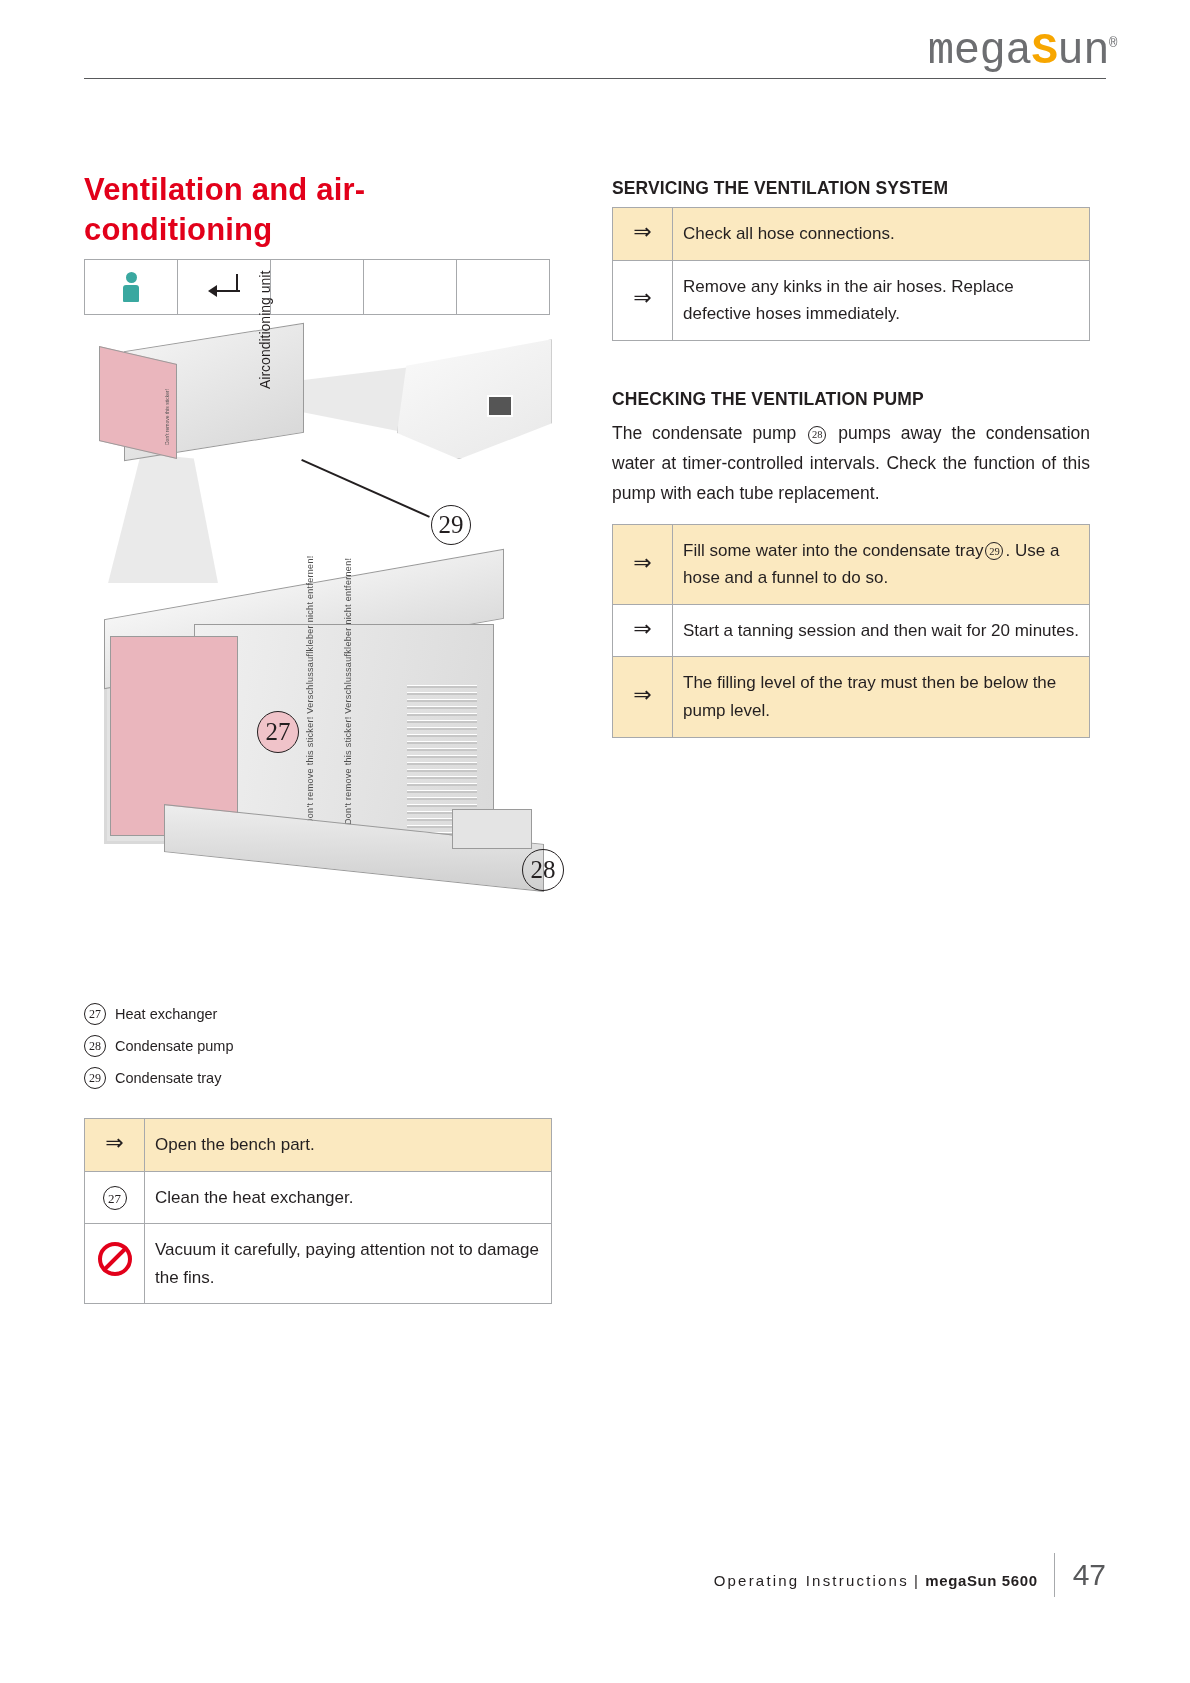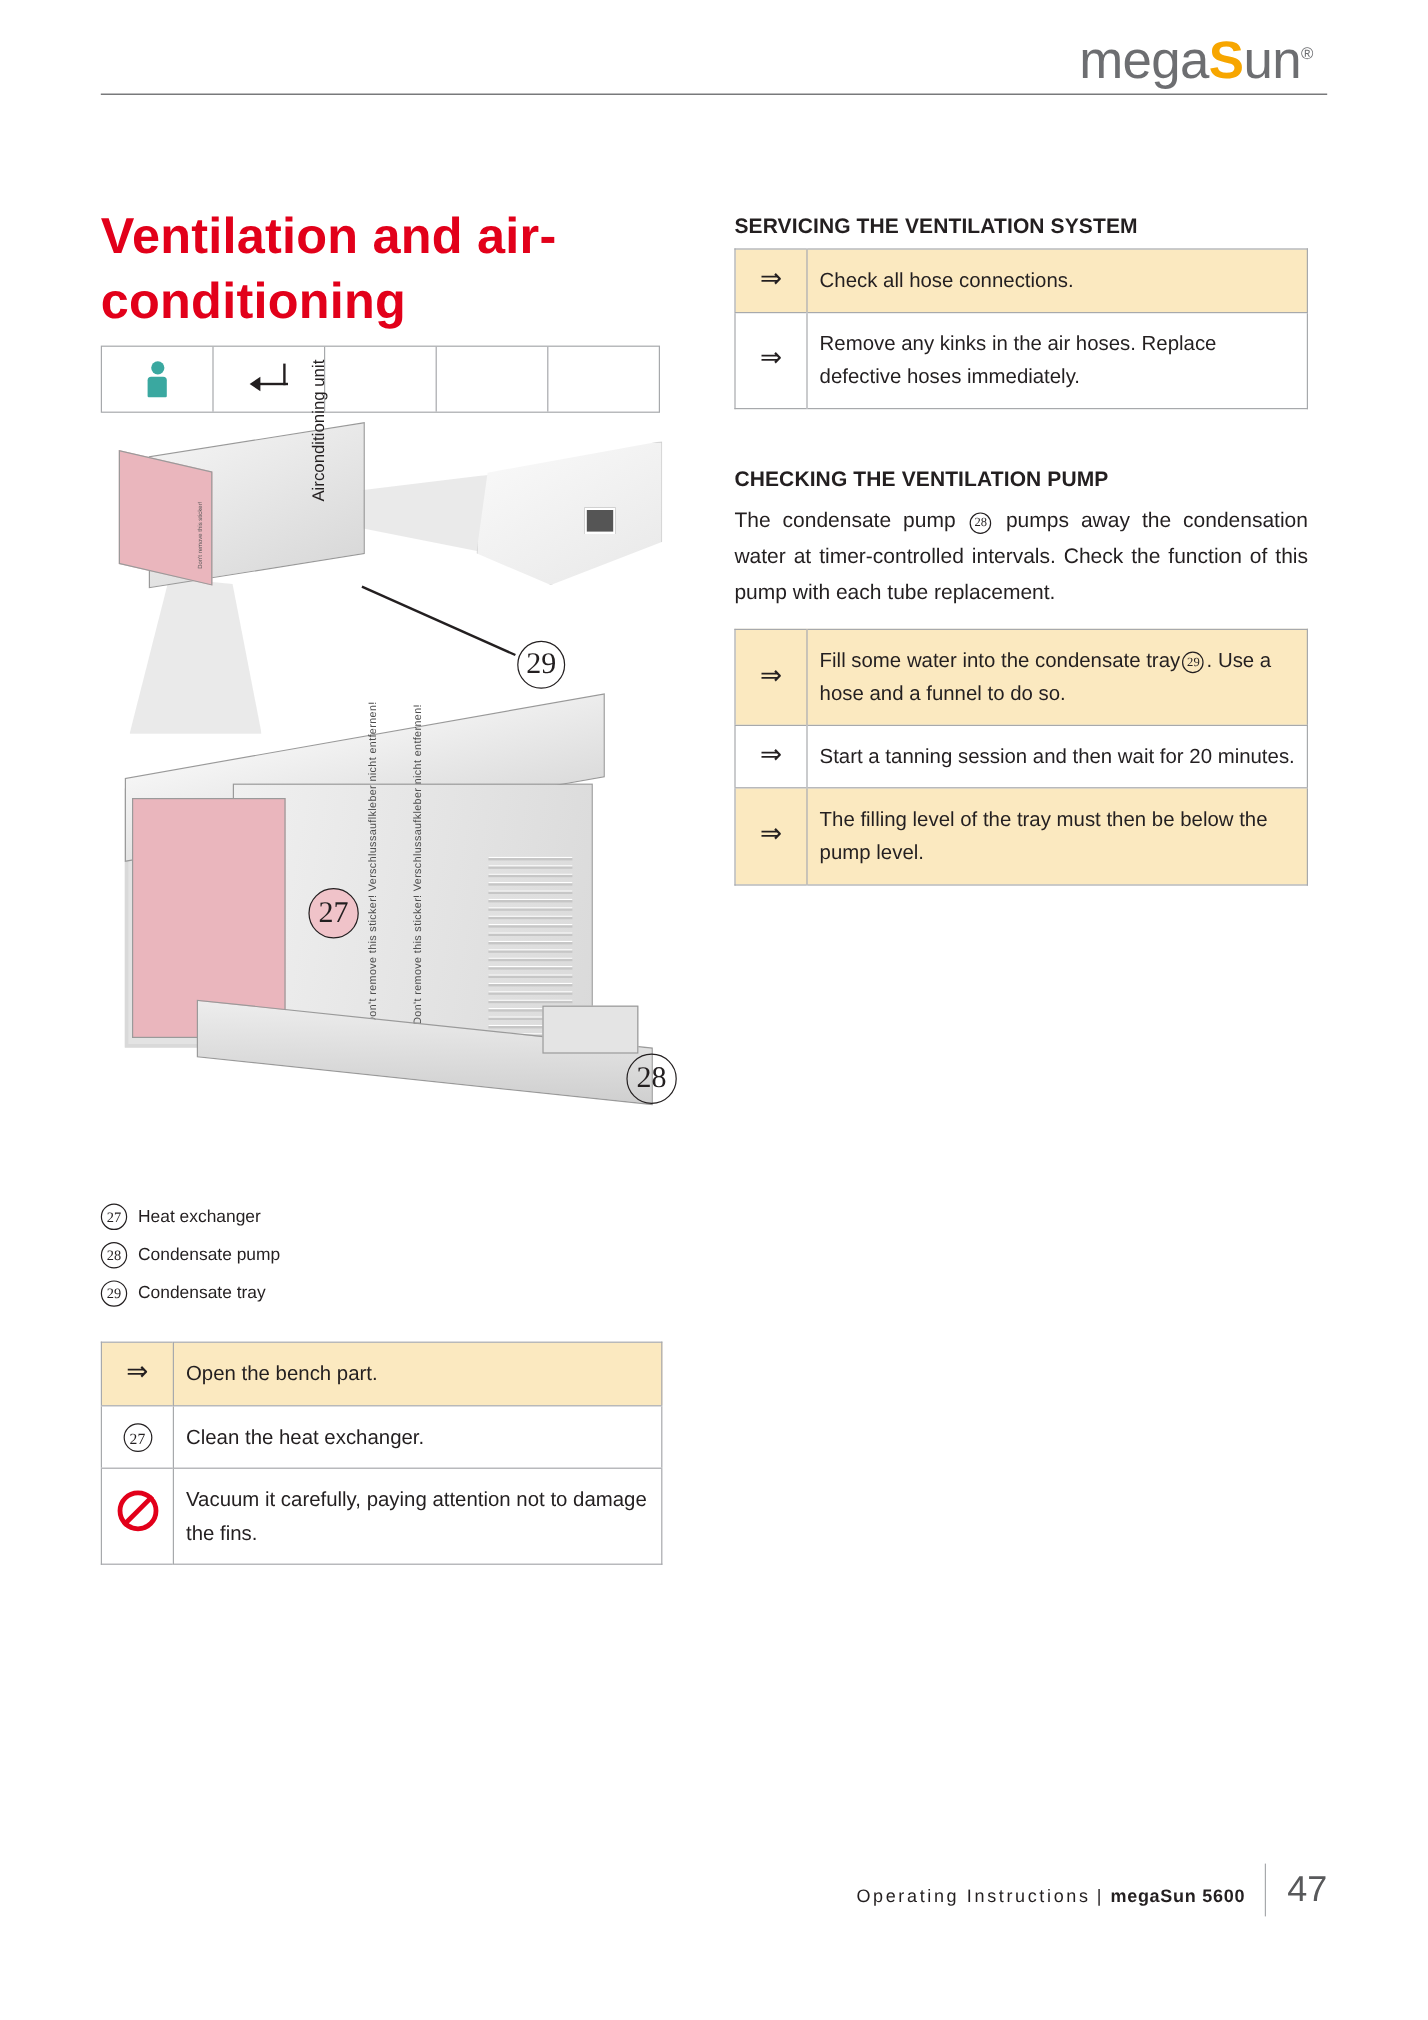--- a/index.html
+++ b/index.html
@@ -22,27 +22,27 @@
   }
   .header-rule {
     position: absolute;
     left: 84px;
     right: 84px;
     top: 78px;
     border-top: 1px solid #58595b;
   }
   .logo {
     position: absolute;
-    right: 96px;
+    right: 73px;
     top: 26px;
     font-size: 44px;
     font-weight: 400;
     letter-spacing: -0.5px;
     color: #58595b;
-    font-family: Liberation Sans, sans-serif;
+    font-family: Liberation Mono, monospace;
     text-align: right;
   }
   .logo .mega { color: #6d6e71; }
   .logo .s { color: #f7a600; font-weight: 700; }
   .logo .un { color: #6d6e71; }
   .logo .reg {
     font-size: 14px;
     vertical-align: super;
     color: #6d6e71;
   }
@@ -56,21 +56,21 @@
   }
   .col-right {
     position: absolute;
     left: 612px;
     top: 178px;
     width: 478px;
   }
 
   h1.page-title {
     color: #e2001a;
-    font-size: 42px;
+    font-size: 31px;
     line-height: 1.28;
     font-weight: bold;
     margin: 0 0 8px 0;
     letter-spacing: 0.2px;
   }
 
   
   .symbol-strip {
     display: flex;
     border: 1px solid #a7a9ac;

